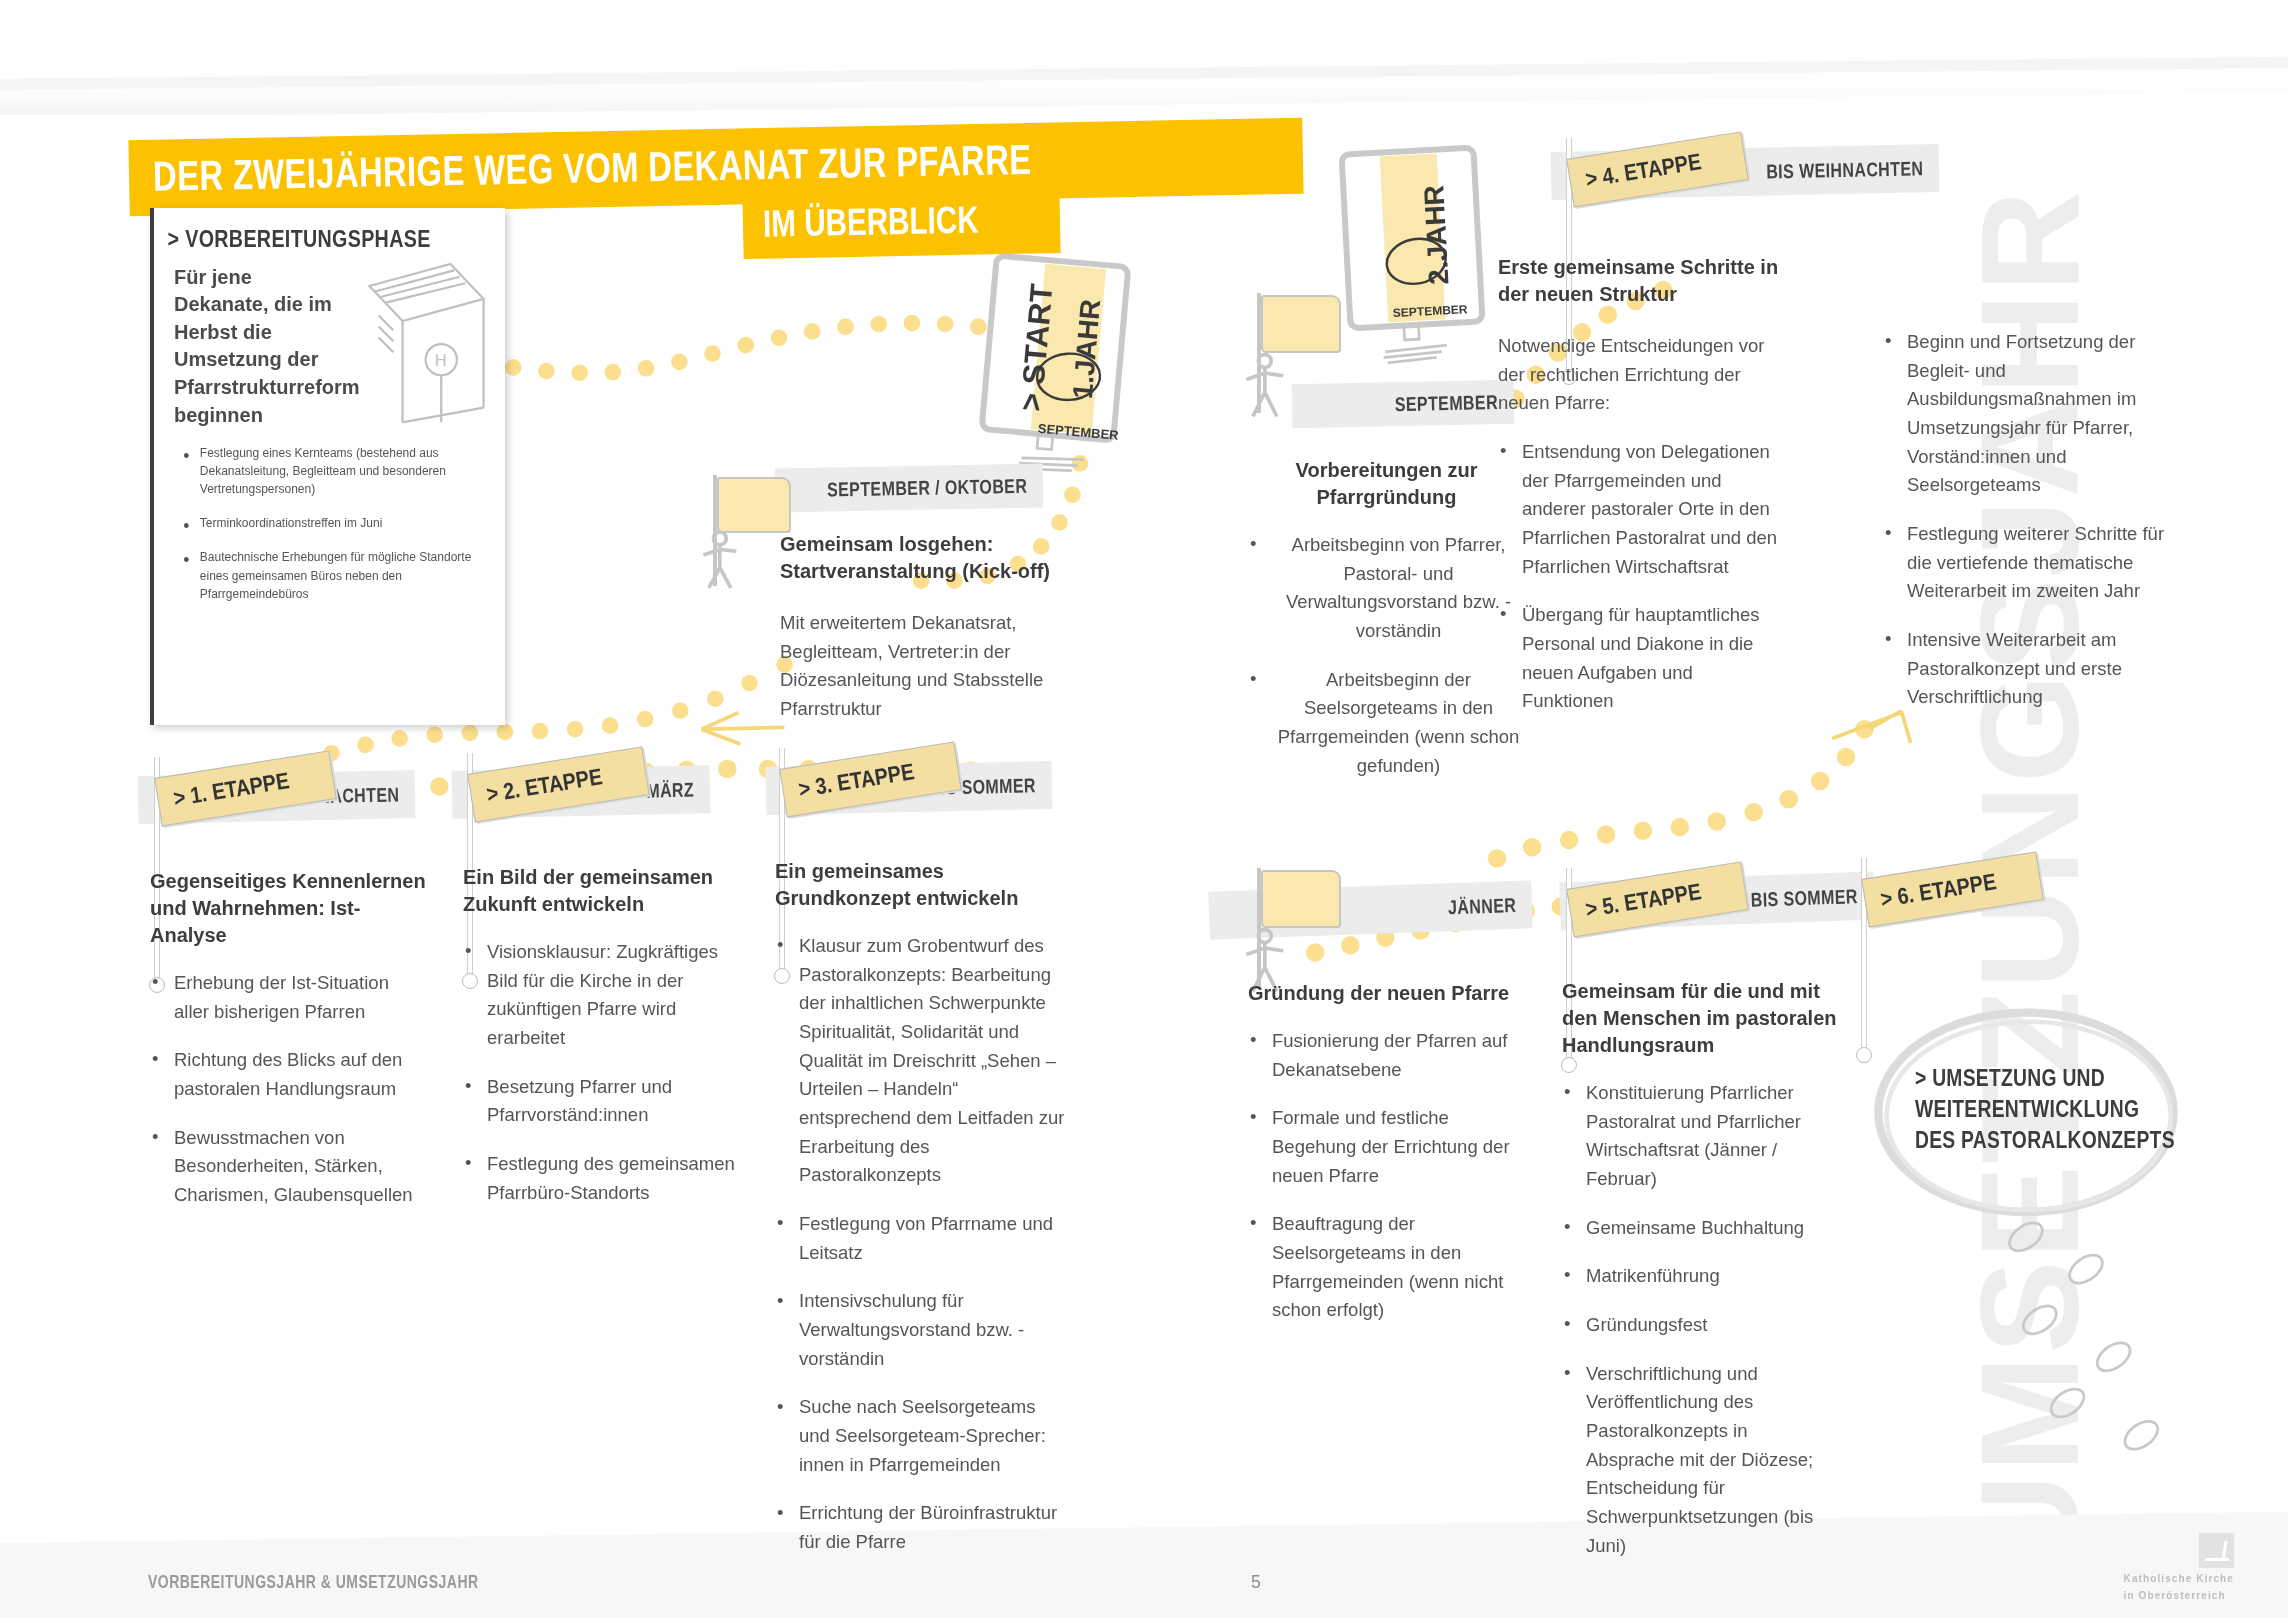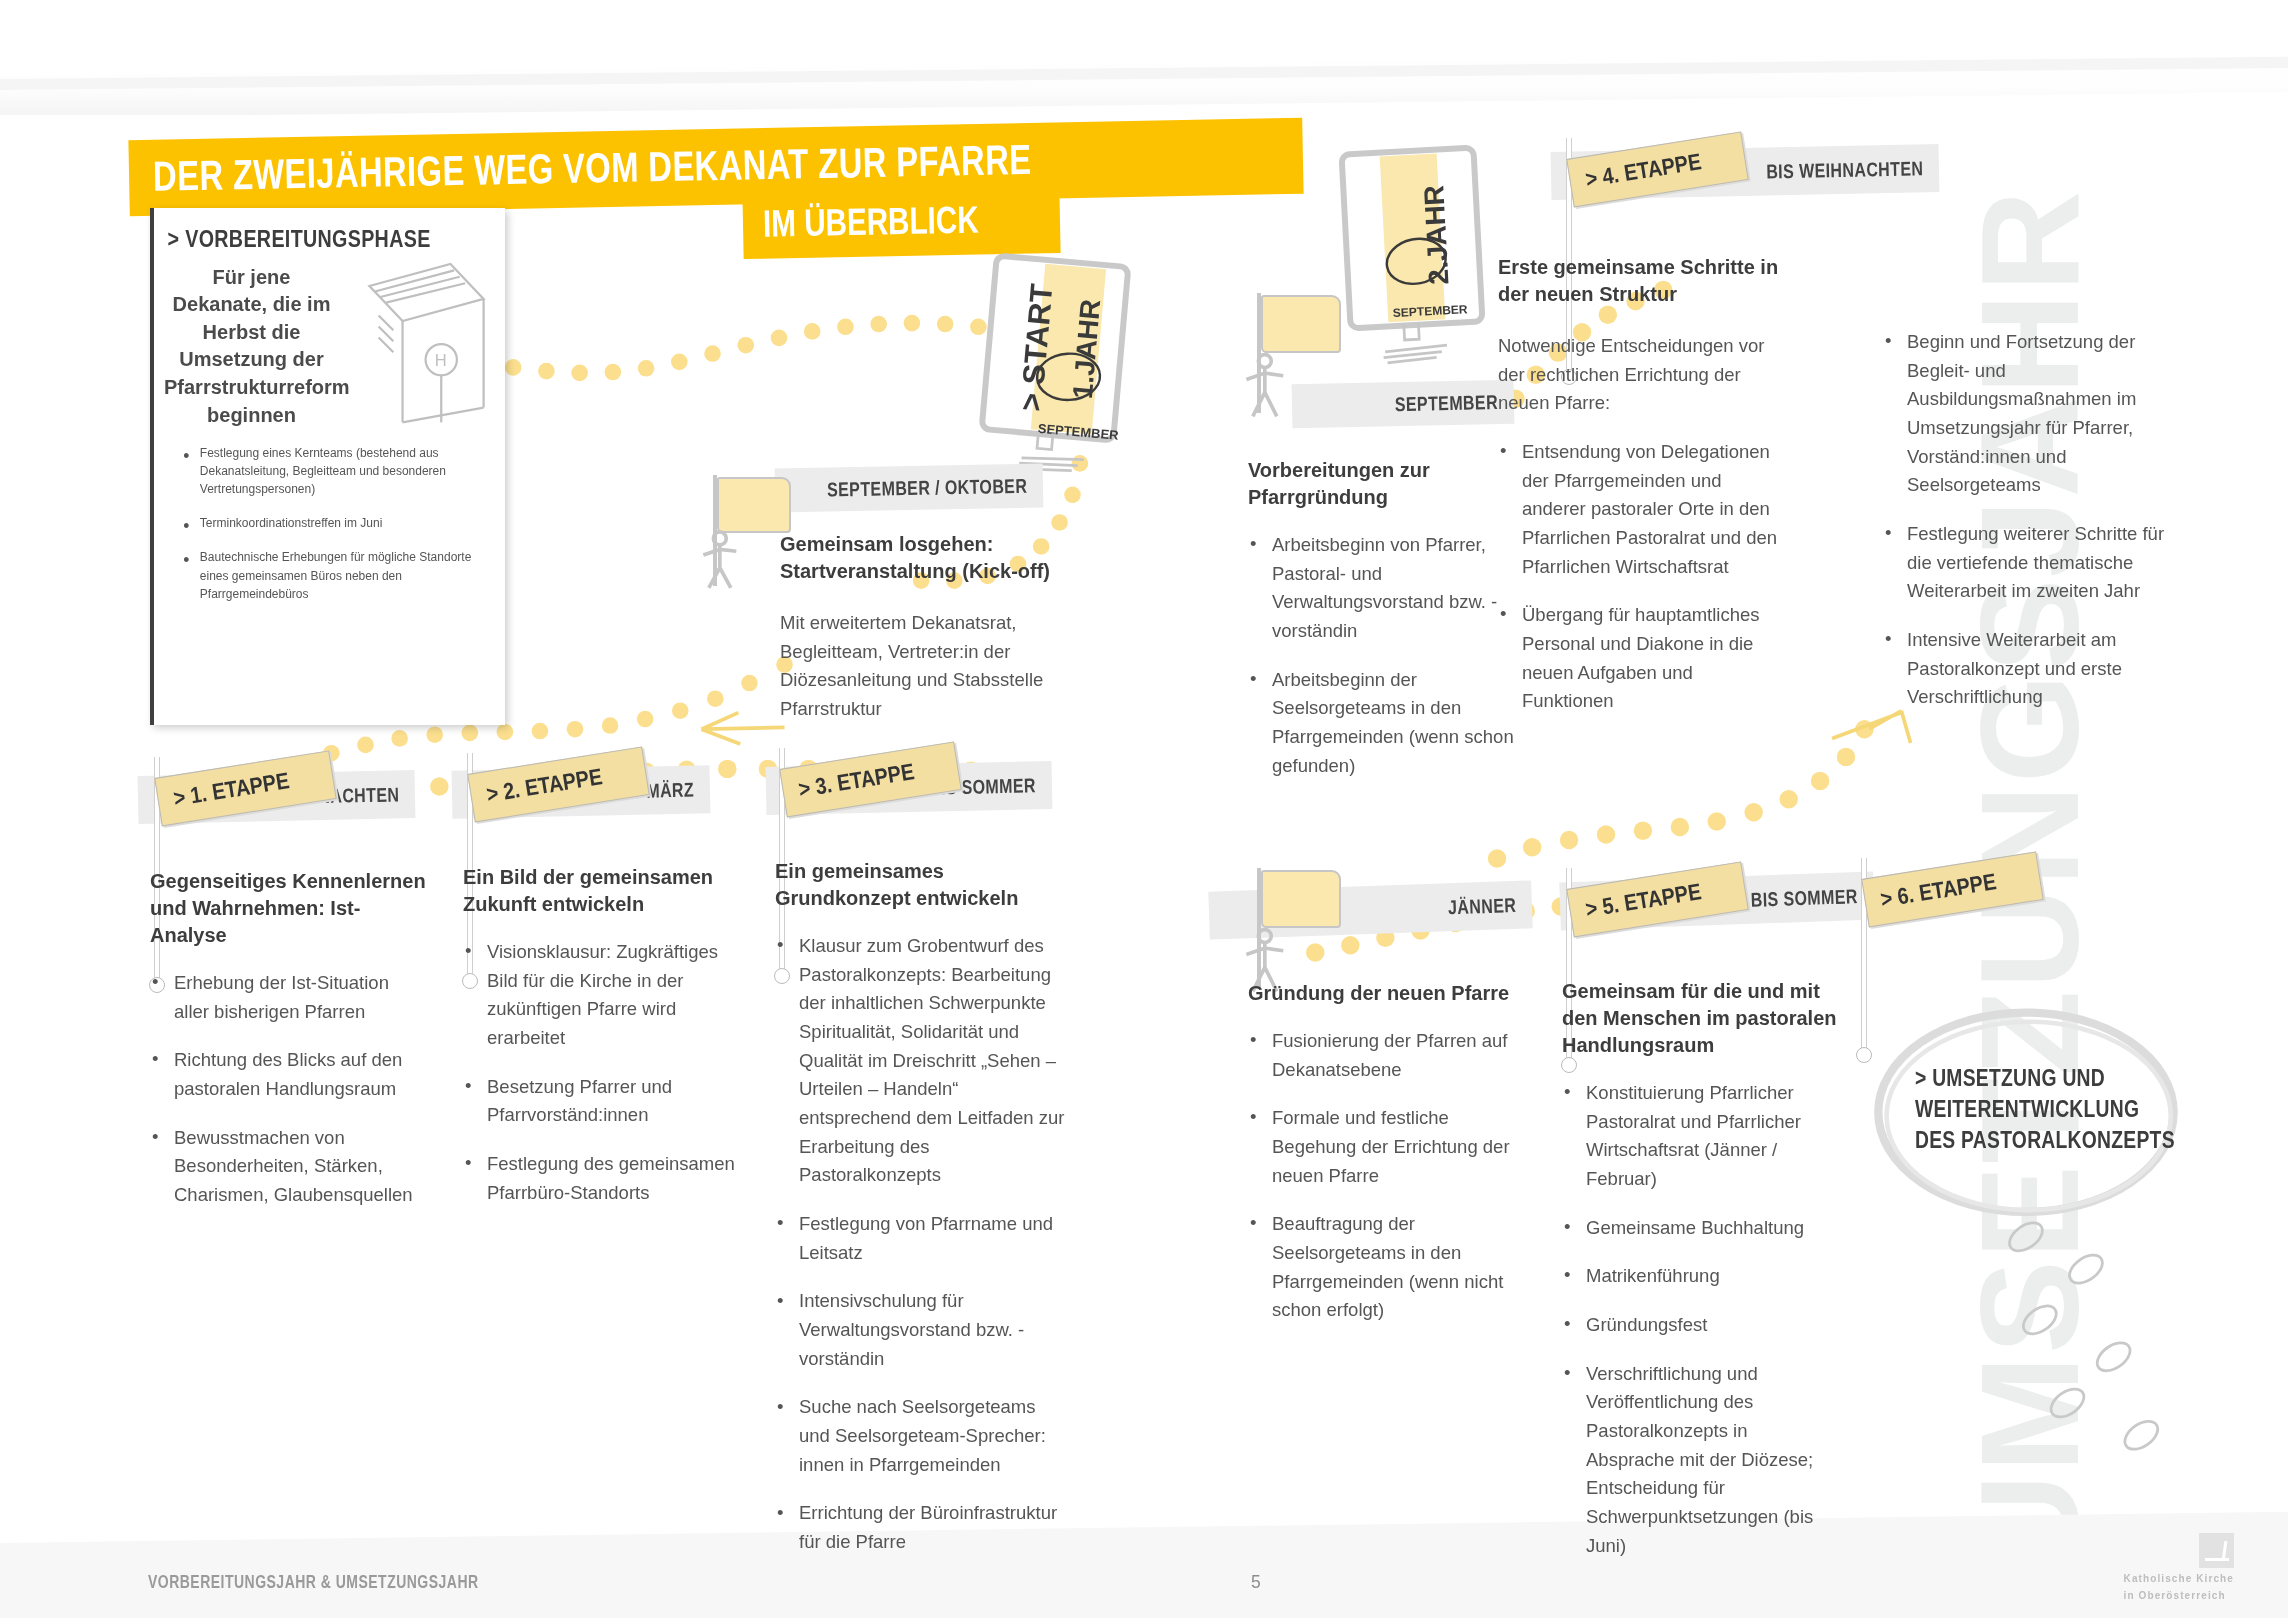--- a/index.html
+++ b/index.html
@@ -84,22 +84,22 @@
     background:#ffffff;
     border-left:4.6px solid #3f3f3f;
     box-shadow:2.8px 2.8px 8.3px rgba(0,0,0,.22);
   }
   .prep-head{
     font-weight:700;font-size:24px;color:#3d3d3d;letter-spacing:0.4px;
     padding:16.6px 0 0 16.6px;transform:scaleX(.82);transform-origin:left center;
     white-space:nowrap;
   }
   .prep-lead{
-    padding:11px 20px 0 10px;font-size:20px;line-height:1.38;
-    font-weight:700;color:#4b4b4b;width:175px;text-align:center;
+    padding:11px 20px 0 20px;font-size:20px;line-height:1.38;
+    font-weight:700;color:#4b4b4b;width:175px;
   }
   .prep-list{margin:14.8px 0 0 0;padding:0 13px 0 31px;list-style:none;}
   .prep-list li{
     position:relative;font-size:12px;line-height:1.52;color:#555;
     margin-bottom:15.7px;padding-left:14.8px;
   }
   .prep-list li:before{
     content:"•";position:absolute;left:-1.8px;top:-0.9px;color:#555;font-size:17.5px;
   }
 
@@ -499,21 +499,21 @@
   <div class="flagpole" style="left:1257px;top:293px;height:120px;">
     <div class="pole" style="height:120px;"></div>
     <div class="cloth" style="width:76px;height:54px;"></div>
     <svg style="position:absolute;left:-18.5px;top:57px;" width="59" height="70" viewBox="0 0 64 76">
       <g fill="none" stroke="#c6c6c6" stroke-width="4">
         <circle cx="28" cy="12" r="7"></circle>
           <path d="M28 19 L28 46 M8 32 L28 25 L48 28 M28 46 L15 72 M28 46 L41 72"></path>
       </g>
     </svg>
   </div>
-  <div class="col" style="left:1248px;top:457px;width:277px;">
+  <div class="col" style="left:1248px;top:457px;width:277px;text-align:center;">
     <h3>Vorbereitungen zur Pfarrgründung</h3>
     <ul>
       <li>Arbeitsbeginn von Pfarrer, Pastoral- und Verwaltungsvorstand bzw. -vorständin</li>
       <li>Arbeitsbeginn der Seelsorgeteams in den Pfarrgemeinden (wenn schon gefunden)</li>
     </ul>
   </div>
 
   <div class="ribbon" style="left:1551px;top:148px;width:388px;height:48px;transform:rotate(-1.2deg);">
     <span>BIS WEIHNACHTEN</span>
   </div>

